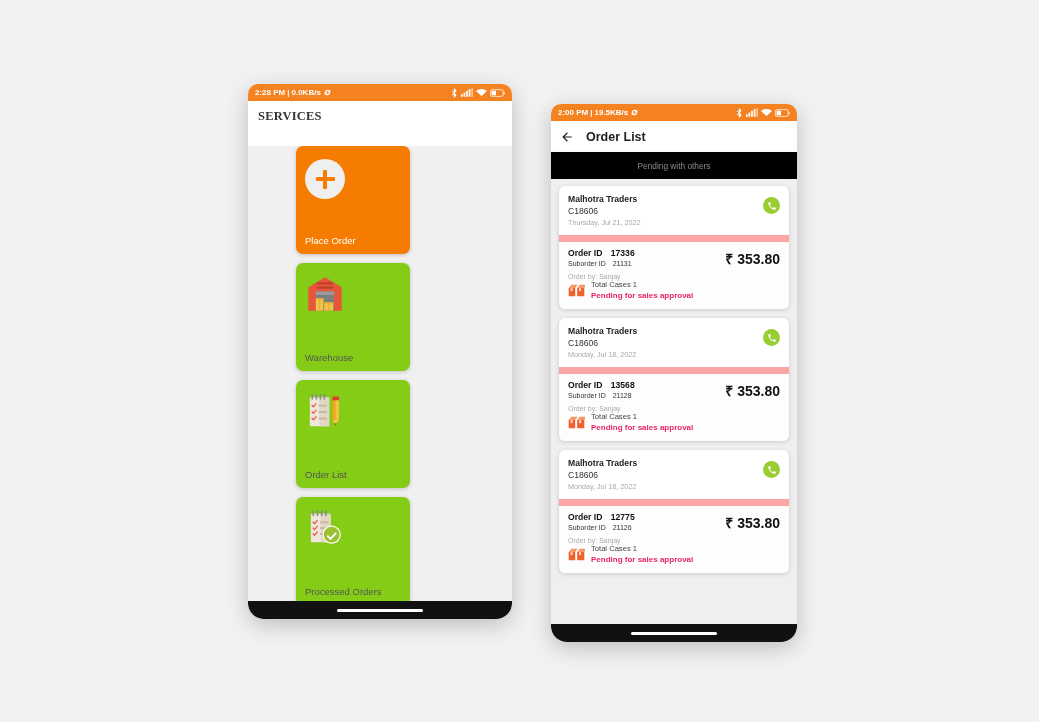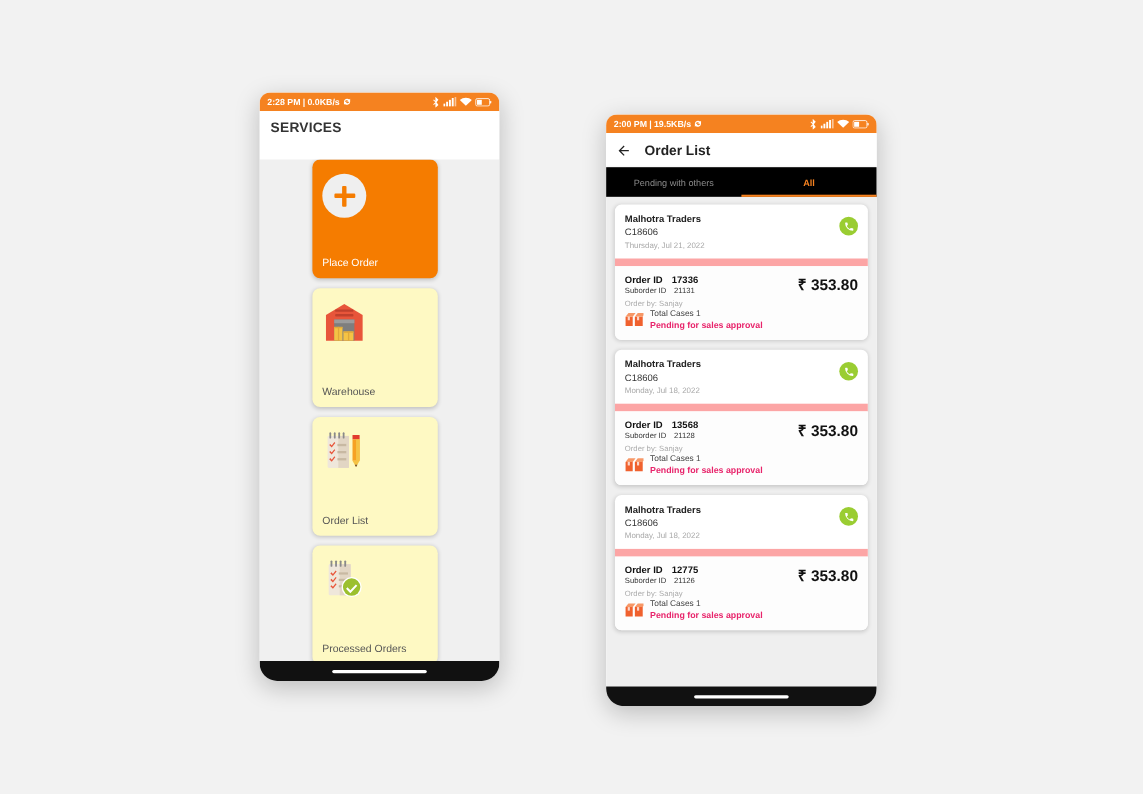--- a/index.html
+++ b/index.html
@@ -11,21 +11,21 @@
     position:relative;
   }
   
   .phone{
     position:absolute;
     background:#fff;
     overflow:hidden;
     box-shadow:0 6px 22px rgba(0,0,0,.22);
   }
   #phone-left{
-    left:236px; top:84px; width:218px; height:535px;
+    left:248px; top:84px; width:264px; height:535px;
     border-radius:10px 10px 16px 16px;
   }
   #phone-right{
     left:551px; top:104px; width:246px; height:538px;
     border-radius:10px 10px 16px 16px;
   }
   .screen{position:absolute;inset:0;overflow:hidden;display:flex;flex-direction:column;}
 
   
   .statusbar{
@@ -33,26 +33,26 @@
     display:flex;align-items:center;justify-content:space-between;
     padding:0 7px;flex:0 0 auto;
   }
   .status-left{font-size:8px;font-weight:bold;display:flex;align-items:center;gap:2px;letter-spacing:0;}
   .status-right{display:flex;align-items:center;gap:3px;}
   .sb-ico{display:block;}
 
   
   .services-title{
     font-size:12.5px;font-weight:bold;color:#333;
-    padding:8px 10px 22px 10px;background:#fff;letter-spacing:.2px;
+    padding:8px 10px 22px 10px;background:#fff;letter-spacing:.2px;font-family:Liberation Serif, serif;
   }
   .tiles-area{flex:1;background:#f0f0f0;padding:0 7px;overflow:hidden;}
   .tiles{display:flex;flex-wrap:wrap;gap:9px;padding-left:41px;}
   .tile{
-    width:114px;height:108px;background:#fef9c3;border-radius:7px;
+    width:114px;height:108px;background:#84cc16;border-radius:7px;
     box-shadow:0 1px 4px rgba(0,0,0,.20);
     position:relative;box-sizing:border-box;padding:11px 9px 0 9px;
   }
   .tile.accent{background:#F57C00;}
   .tile-label{
     position:absolute;left:9px;bottom:7px;right:7px;
     font-size:9.5px;color:#555;line-height:12.5px;
   }
   .tile.accent .tile-label{color:#fff;}
   .tile-icon{height:52px;display:flex;align-items:flex-start;}
@@ -103,21 +103,21 @@
     border-bottom:7px solid #fca5a5;
   }
   .cust-name{font-size:8.6px;font-weight:bold;color:#222;line-height:12px;}
   .cust-code{font-size:8.6px;color:#333;line-height:12px;}
   .cust-date{font-size:7.2px;color:#a8a8a8;line-height:11px;}
   .call-btn{
     width:17px;height:17px;border-radius:50%;background:#9ACD32;
     display:flex;align-items:center;justify-content:center;flex:0 0 auto;margin-top:4px;
   }
   .card-body{padding:6px 9px 8px 9px;background:#fdfdfd;}
-  .ob-row{display:flex;justify-content:space-between;align-items:center;}
+  .ob-row{display:flex;justify-content:space-between;align-items:flex-start;}
   .oid{font-size:8.6px;font-weight:bold;color:#111;}
   .oid .num{margin-left:6px;}
   .sub{font-size:7px;color:#333;margin-top:2px;}
   .sub .num{margin-left:5px;}
   .amount{font-size:14px;font-weight:bold;color:#111;white-space:nowrap;padding-top:1px;}
   .orderby{font-size:7px;color:#aaa;margin-top:5px;}
   .cases-row{display:flex;align-items:center;gap:6px;margin-top:0;}
   .cases-icon{flex:0 0 auto;}
   .cases-text{font-size:7.6px;color:#444;line-height:10px;}
   .status-text{font-size:8px;color:#E8246B;font-weight:bold;line-height:11px;}
@@ -303,23 +303,20 @@
       <svg width="14" height="14" viewBox="0 0 24 24">
         <path d="M20 11H7.8l5.6-5.6L12 4l-8 8 8 8 1.4-1.4L7.8 13H20z" fill="#222"></path>
       </svg>
       <span class="appbar-title">Order List</span>
     </div>
 
     <div class="tabs">
       <div class="tab">
         <span>Pending with others</span>
       </div>
-      <div class="tab active">
-        <span>All</span>
-      </div>
     </div>
 
     <div class="list-area">
 
       <div class="order-card">
         <div class="card-head">
           <div>
             <div class="cust-name">Malhotra Traders</div>
             <div class="cust-code">C18606</div>
             <div class="cust-date">Thursday, Jul 21, 2022</div>

